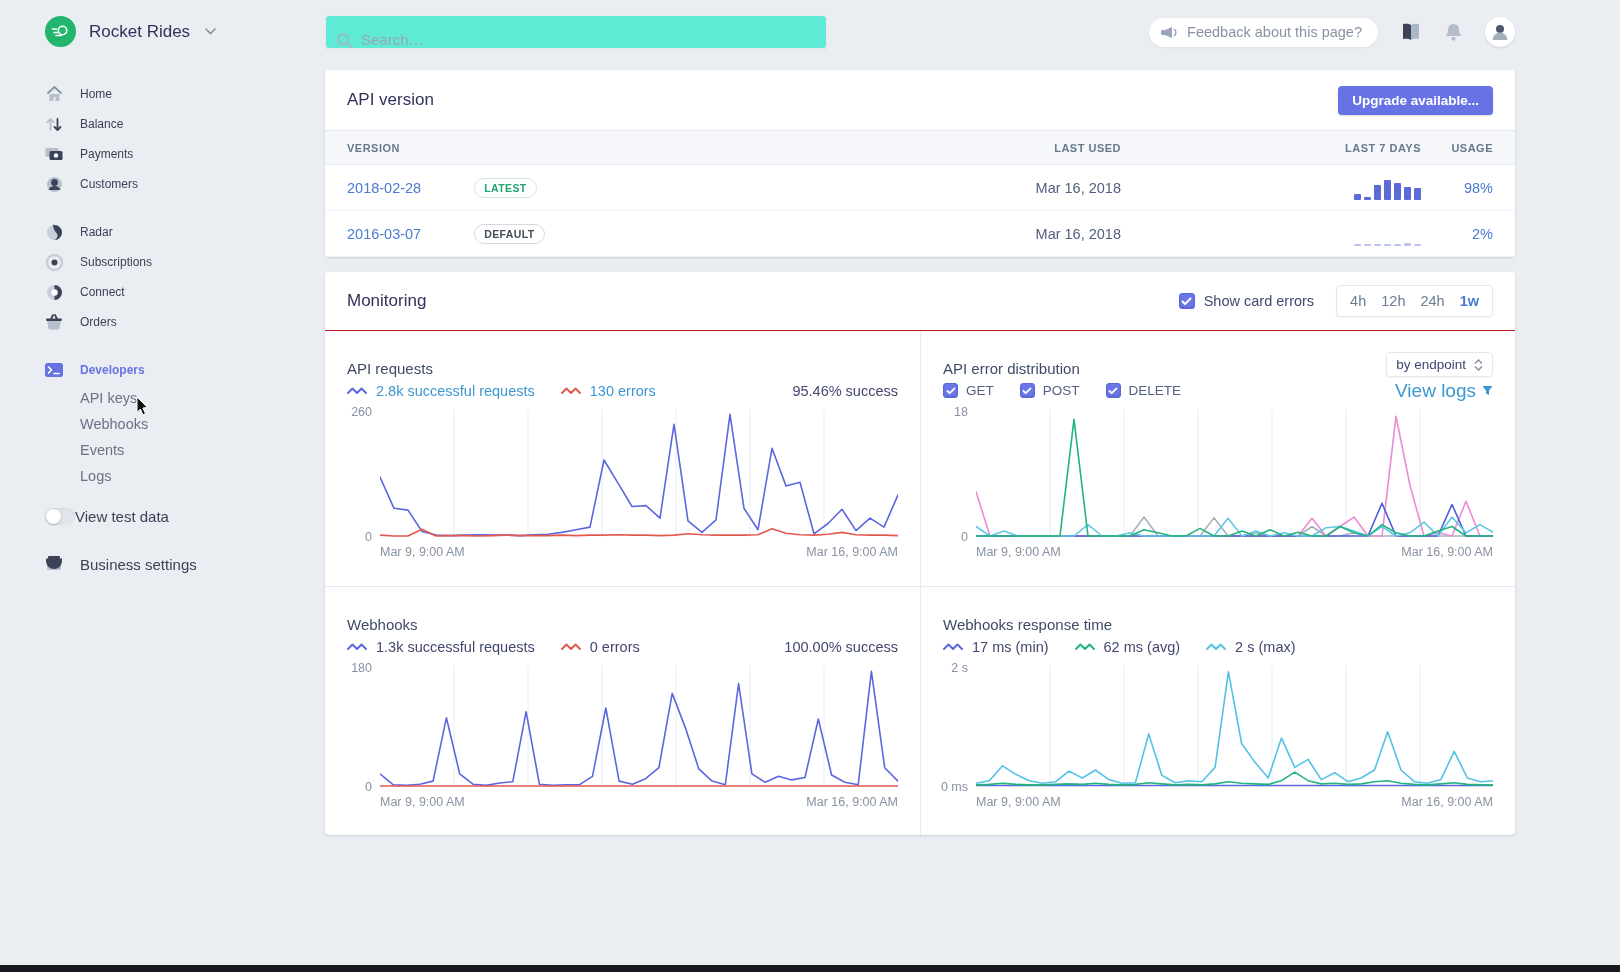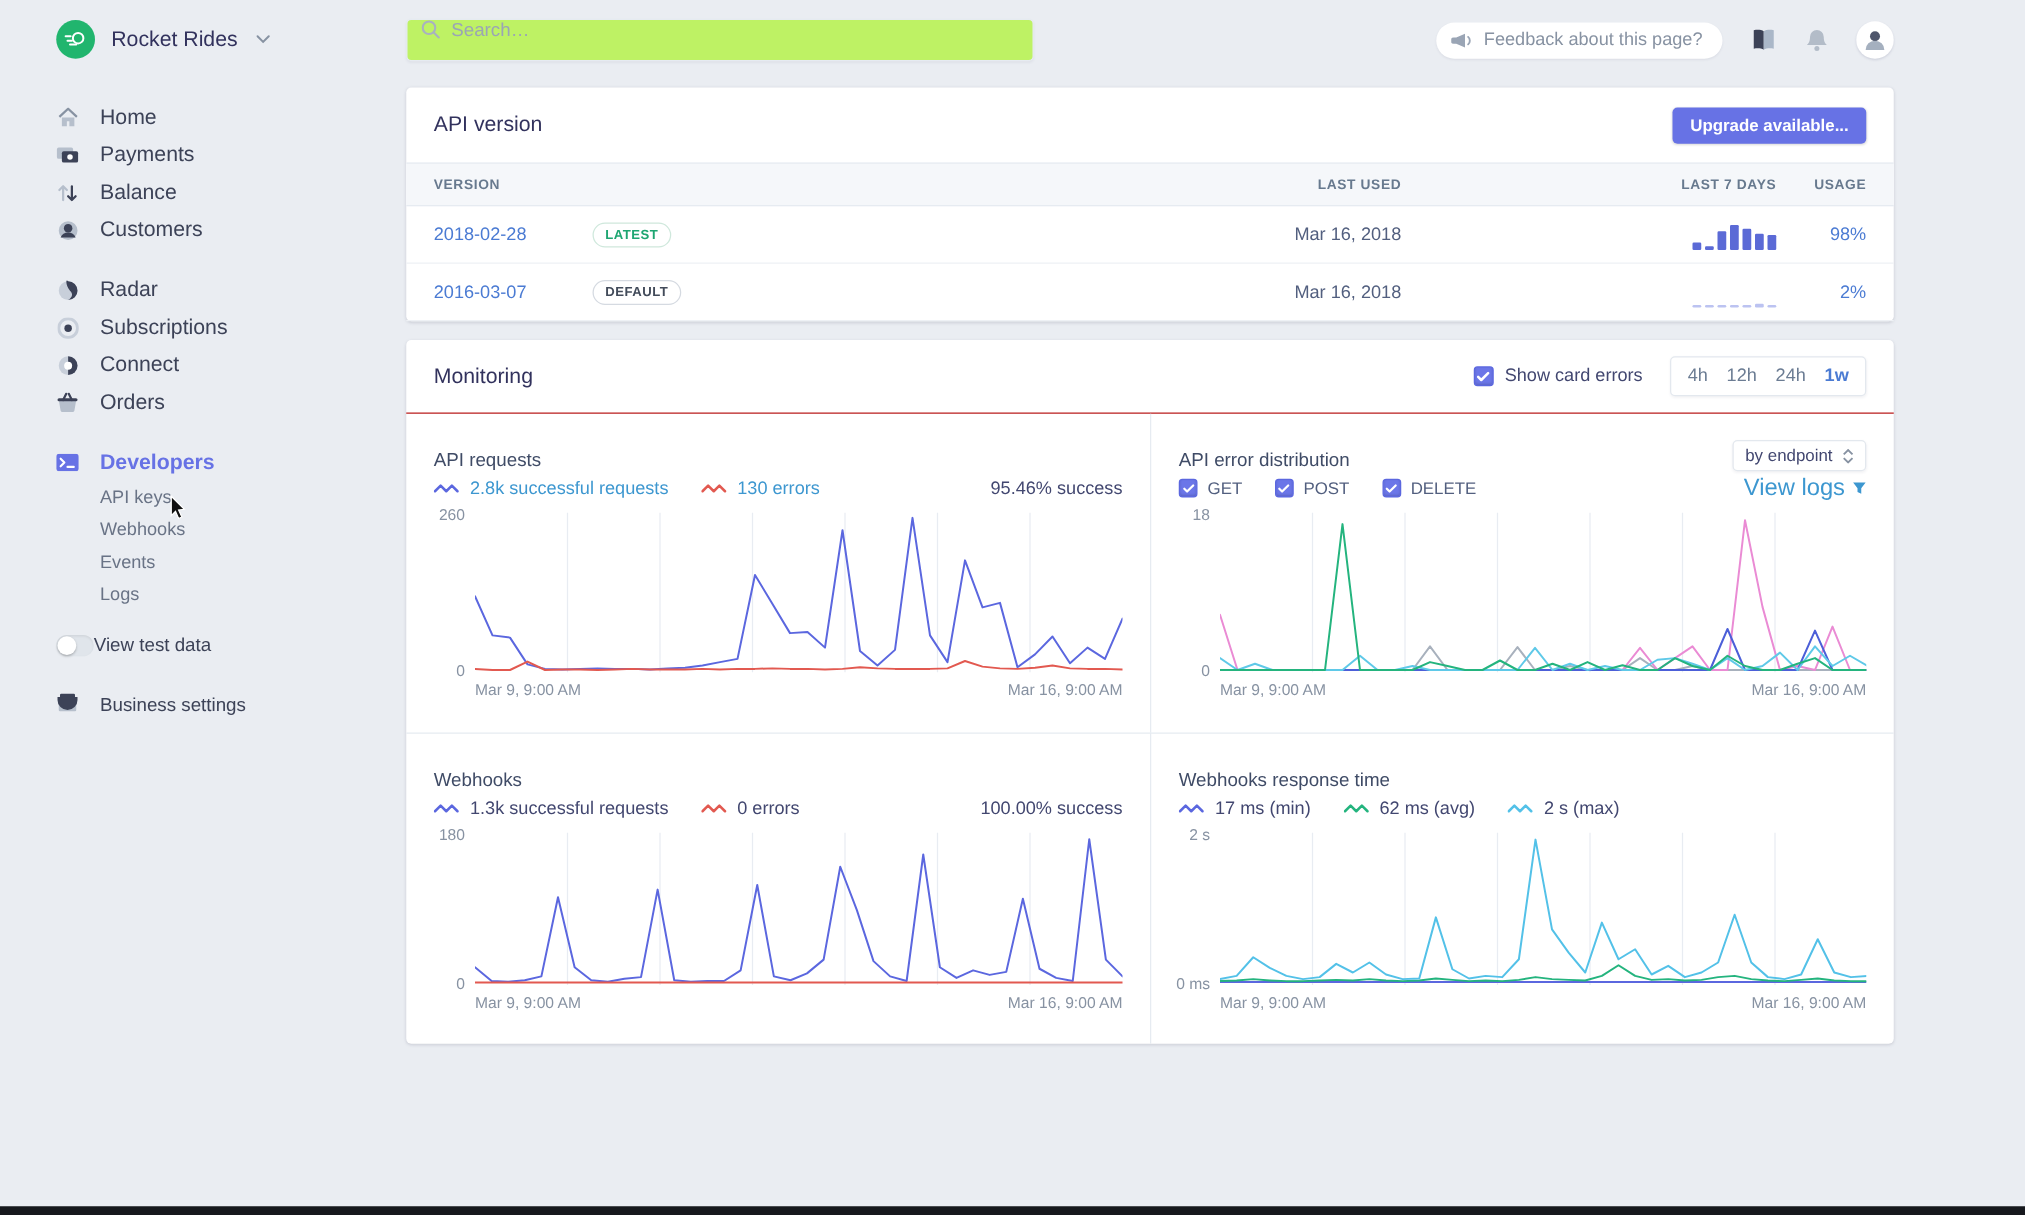--- a/index.html
+++ b/index.html
@@ -13,36 +13,36 @@
   }
   .screen { position:relative; width:1620px; height:972px; }
 
   
   .sidebar { position:absolute; left:0; top:0; width:325px; height:100%; padding:16px 0 0 45px; }
   .brand { display:flex; align-items:center; gap:13px; margin-bottom:32px; cursor:pointer; }
   .brand-logo { width:31px; height:31px; border-radius:50%; background:#21b56e; display:flex; align-items:center; justify-content:center; }
   .brand-name { font-size:17px; color:#32325d; font-weight:500; }
   .brand-caret { color:#8792a2; margin-left:2px; }
   .nav { list-style:none; }
-  .nav-item { display:flex; align-items:center; gap:17px; height:30px; font-size:17px; color:#3c4257; cursor:pointer; }
+  .nav-item { display:flex; align-items:center; gap:17px; height:30px; font-size:12px; color:#3c4257; cursor:pointer; }
   .nav-item .ni { width:18px; height:18px; flex:0 0 18px; display:flex; align-items:center; justify-content:center; }
   .nav-gap { height:18px; }
   .nav-item.active { color:#6772e5; font-weight:700; }
   .nav-sub { list-style:none; }
   .nav-sub li { height:26px; line-height:26px; padding-left:35px; font-size:14.5px; color:#697386; cursor:pointer; }
   .test-row { display:flex; align-items:center; margin-top:12px; height:30px; }
   .toggle { width:30px; height:17px; border-radius:9px; background:#e0e5eb; position:relative; box-shadow:inset 0 1px 2px rgba(0,0,0,.08); cursor:pointer; }
   .toggle .knob { position:absolute; left:1px; top:1px; width:15px; height:15px; border-radius:50%; background:#fff; box-shadow:0 1px 2px rgba(0,0,0,.25); }
   .test-label { font-size:15px; color:#3c4257; }
   .biz-row { display:flex; align-items:center; gap:17px; margin-top:18px; height:30px; font-size:15px; color:#3c4257; cursor:pointer; }
 
   
   .main { position:absolute; left:325px; top:0; width:1190px; }
   .topbar { display:flex; align-items:center; margin-top:15px; height:34px; }
-  .search { width:502px; height:34px; background:#bef264; border:1px solid #e6ebf1; border-radius:4px; display:flex; align-items:flex-start; padding:0 11px; box-shadow:0 1px 2px rgba(50,50,93,.06); }
+  .search { width:502px; height:34px; background:#5eead4; border:1px solid #e6ebf1; border-radius:4px; display:flex; align-items:flex-end; padding:0 11px; box-shadow:0 1px 2px rgba(50,50,93,.06); }
   .search input { border:none; outline:none; flex:1; margin-left:9px; font-size:15px; color:#424770; font-family:inherit; background:transparent; }
   .search input::placeholder { color:#9aa5b5; }
   .topbar-right { margin-left:auto; display:flex; align-items:center; gap:22px; }
   .feedback { height:29px; background:#fff; border-radius:15px; display:flex; align-items:center; gap:9px; padding:0 16px 0 12px; box-shadow:0 1px 2px rgba(50,50,93,.08); color:#8792a2; font-size:14.5px; cursor:text; }
   .icon-btn { cursor:pointer; display:flex; align-items:center; }
   .avatar { width:30px; height:30px; border-radius:50%; background:#fff; box-shadow:0 1px 2px rgba(50,50,93,.15); display:flex; align-items:center; justify-content:center; cursor:pointer; }
 
   .card { background:#fff; border-radius:4px; box-shadow:0 1px 3px rgba(50,50,93,.10), 0 1px 2px rgba(0,0,0,.05); }
   .card-api { margin-top:21px; }
   .card-head { display:flex; align-items:center; justify-content:space-between; padding:0 22px; height:60px; }
@@ -130,38 +130,38 @@
         <span class="ni">
             <svg width="17" height="16" viewBox="0 0 17 16">
               <path d="M1.5 7.5L8.5 1l7 6.5" fill="none" stroke="#8792a2" stroke-width="1.8"></path>
               <path d="M3.5 8v7h4v-4h2v4h4V8" fill="#b6bfcc"></path>
             </svg>
           </span>
         <span>Home</span>
       </li>
       <li class="nav-item">
         <span class="ni">
-            <svg width="18" height="14" viewBox="0 0 18 14">
-              <rect x="0.5" y="1" width="13" height="9" rx="1.5" fill="#b6bfcc"></rect>
-              <rect x="4.5" y="4" width="13" height="9" rx="1.5" fill="#3c4257"></rect>
-              <circle cx="11" cy="8.5" r="2.2" fill="#fff"></circle>
-            </svg>
-          </span>
-        <span>Payments</span>
-      </li>
-      <li class="nav-item">
-        <span class="ni">
             <svg width="16" height="17" viewBox="0 0 16 17">
               <g stroke-width="1.8" fill="none" stroke-linecap="round">
                 <path d="M4.5 14V3M4.5 3L1.5 6M4.5 3l3 3" stroke="#b6bfcc"></path>
                 <path d="M11.5 3v11M11.5 14l-3-3M11.5 14l3-3" stroke="#3c4257"></path>
               </g>
             </svg>
           </span>
         <span>Balance</span>
+      </li>
+      <li class="nav-item">
+        <span class="ni">
+            <svg width="18" height="14" viewBox="0 0 18 14">
+              <rect x="0.5" y="1" width="13" height="9" rx="1.5" fill="#b6bfcc"></rect>
+              <rect x="4.5" y="4" width="13" height="9" rx="1.5" fill="#3c4257"></rect>
+              <circle cx="11" cy="8.5" r="2.2" fill="#fff"></circle>
+            </svg>
+          </span>
+        <span>Payments</span>
       </li>
       <li class="nav-item">
         <span class="ni">
             <svg width="17" height="17" viewBox="0 0 17 17">
               <circle cx="8.5" cy="8.5" r="7.5" fill="#b6bfcc"></circle>
               <circle cx="8.5" cy="6.5" r="3.4" fill="#3c4257"></circle>
               <path d="M2.5 14a6.5 6.5 0 0 1 12 0z" fill="#3c4257"></path>
             </svg>
           </span>
         <span>Customers</span>

